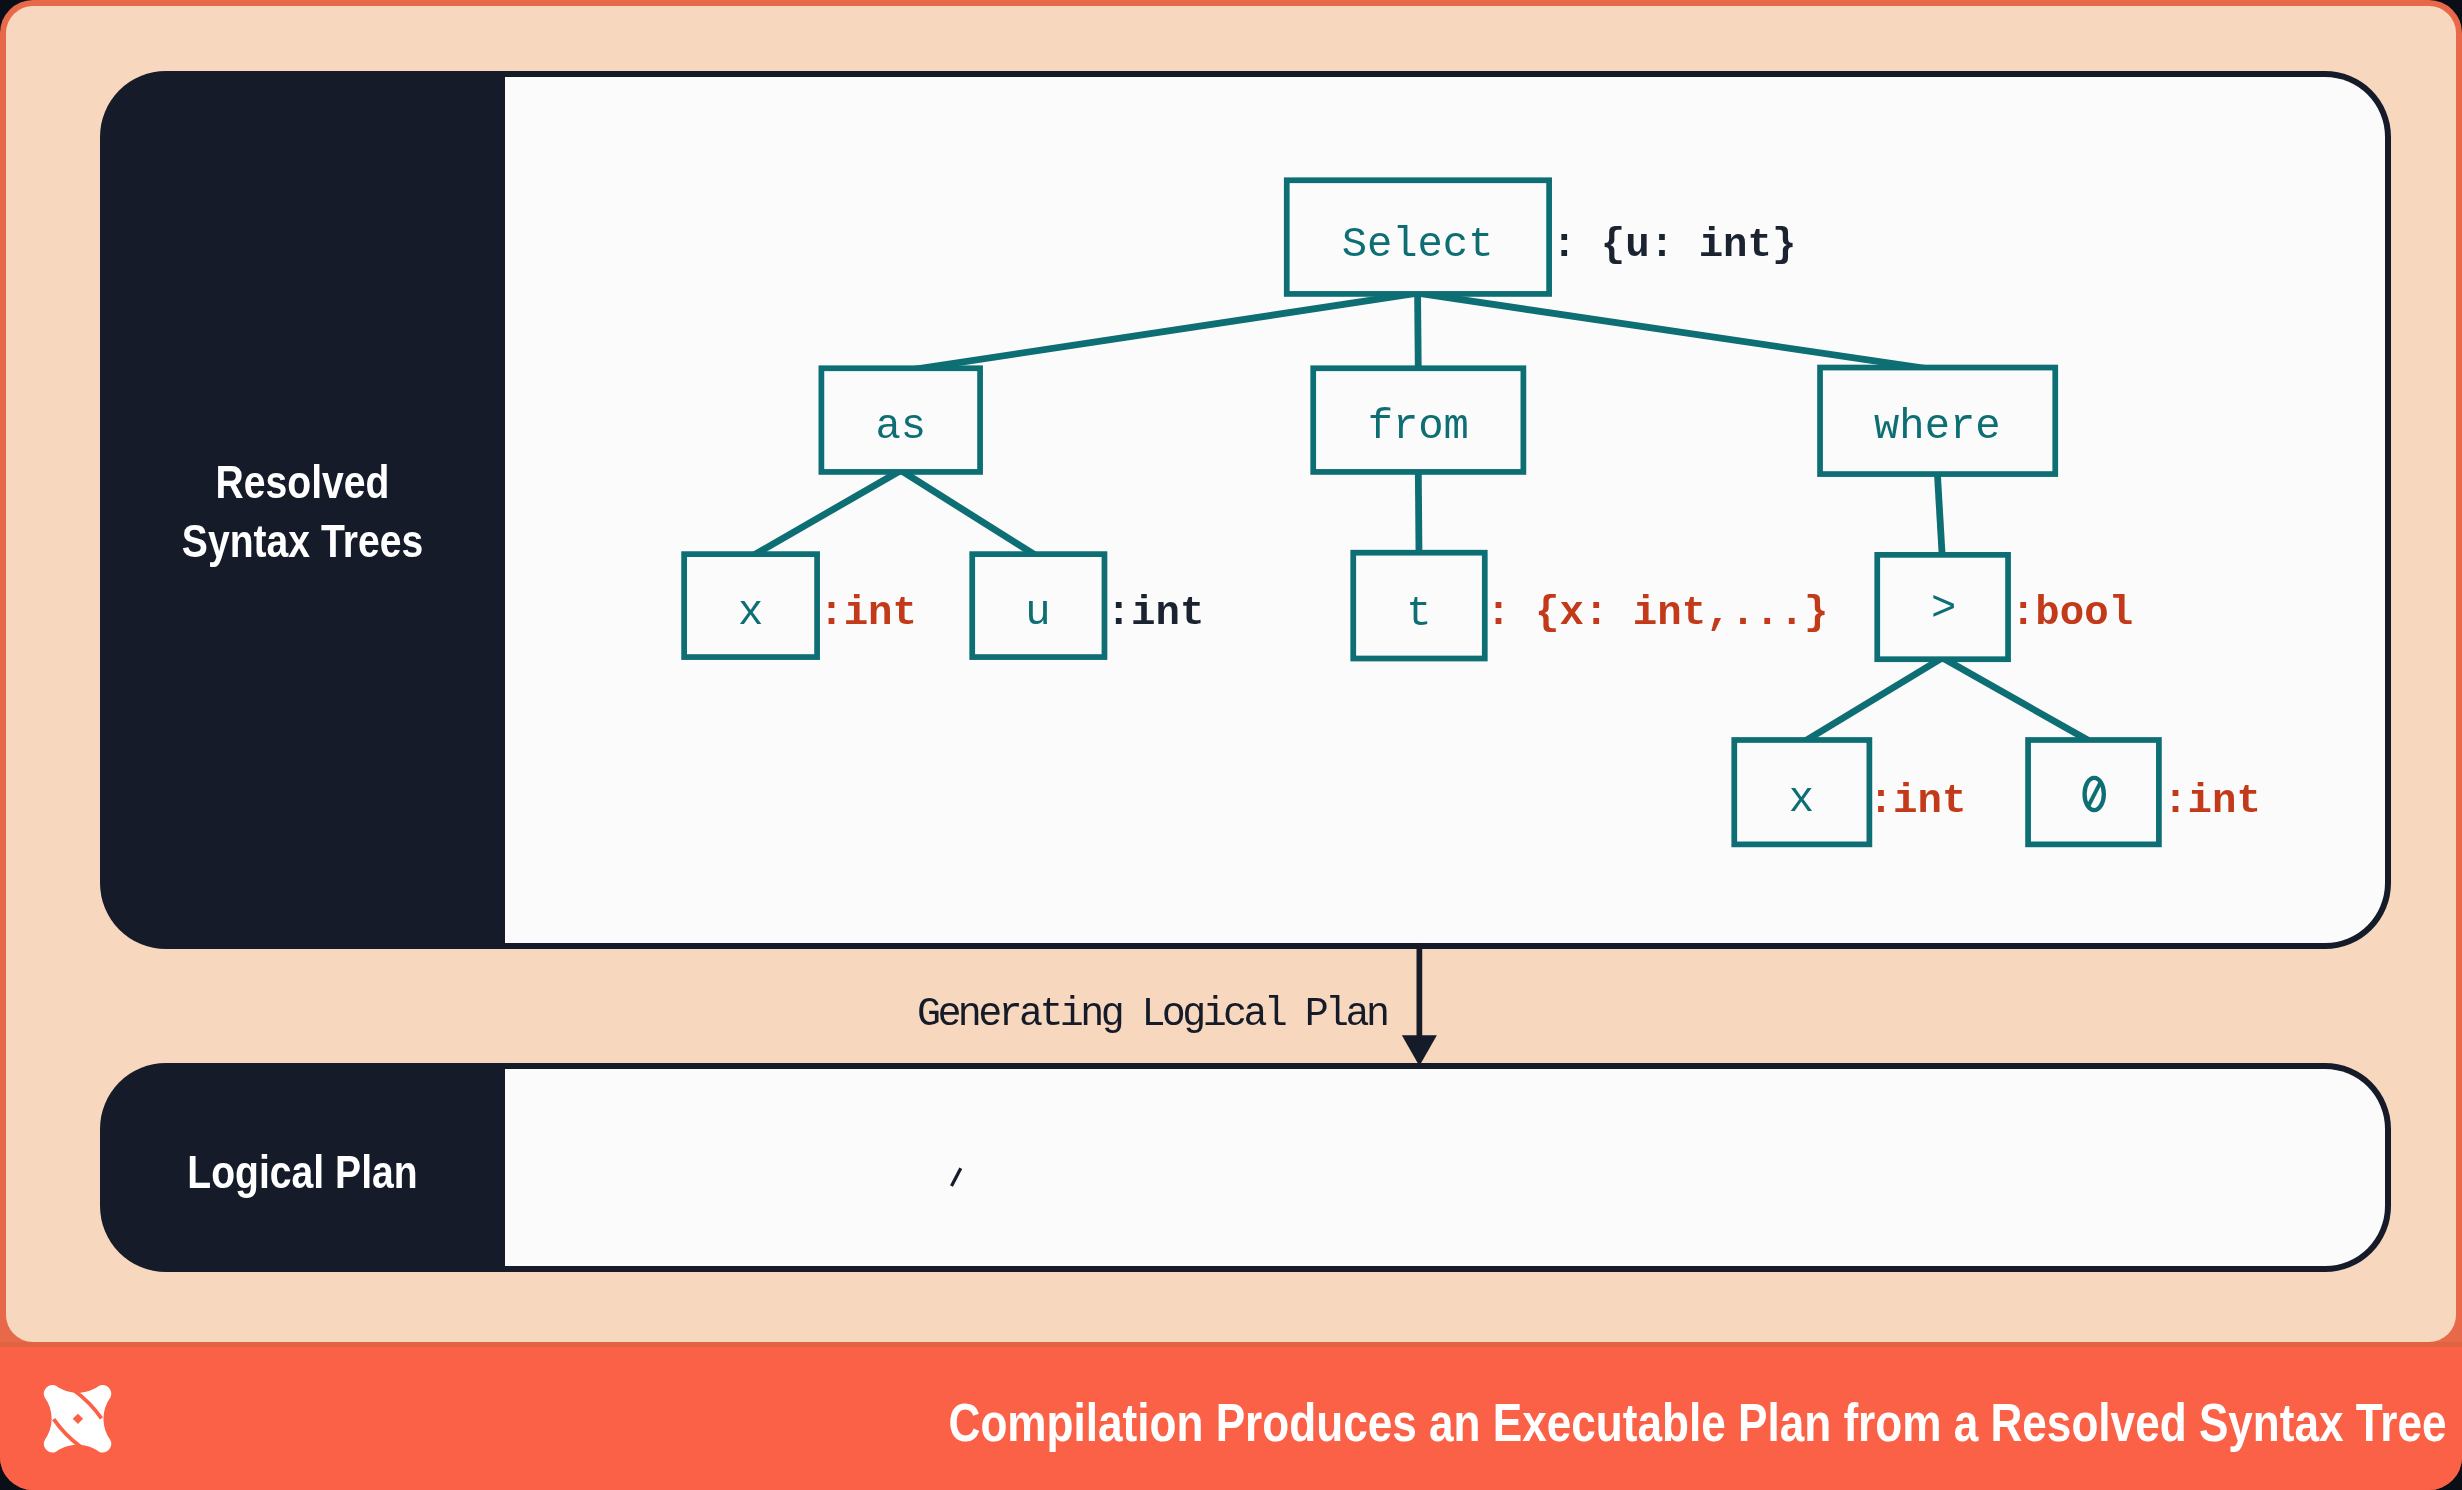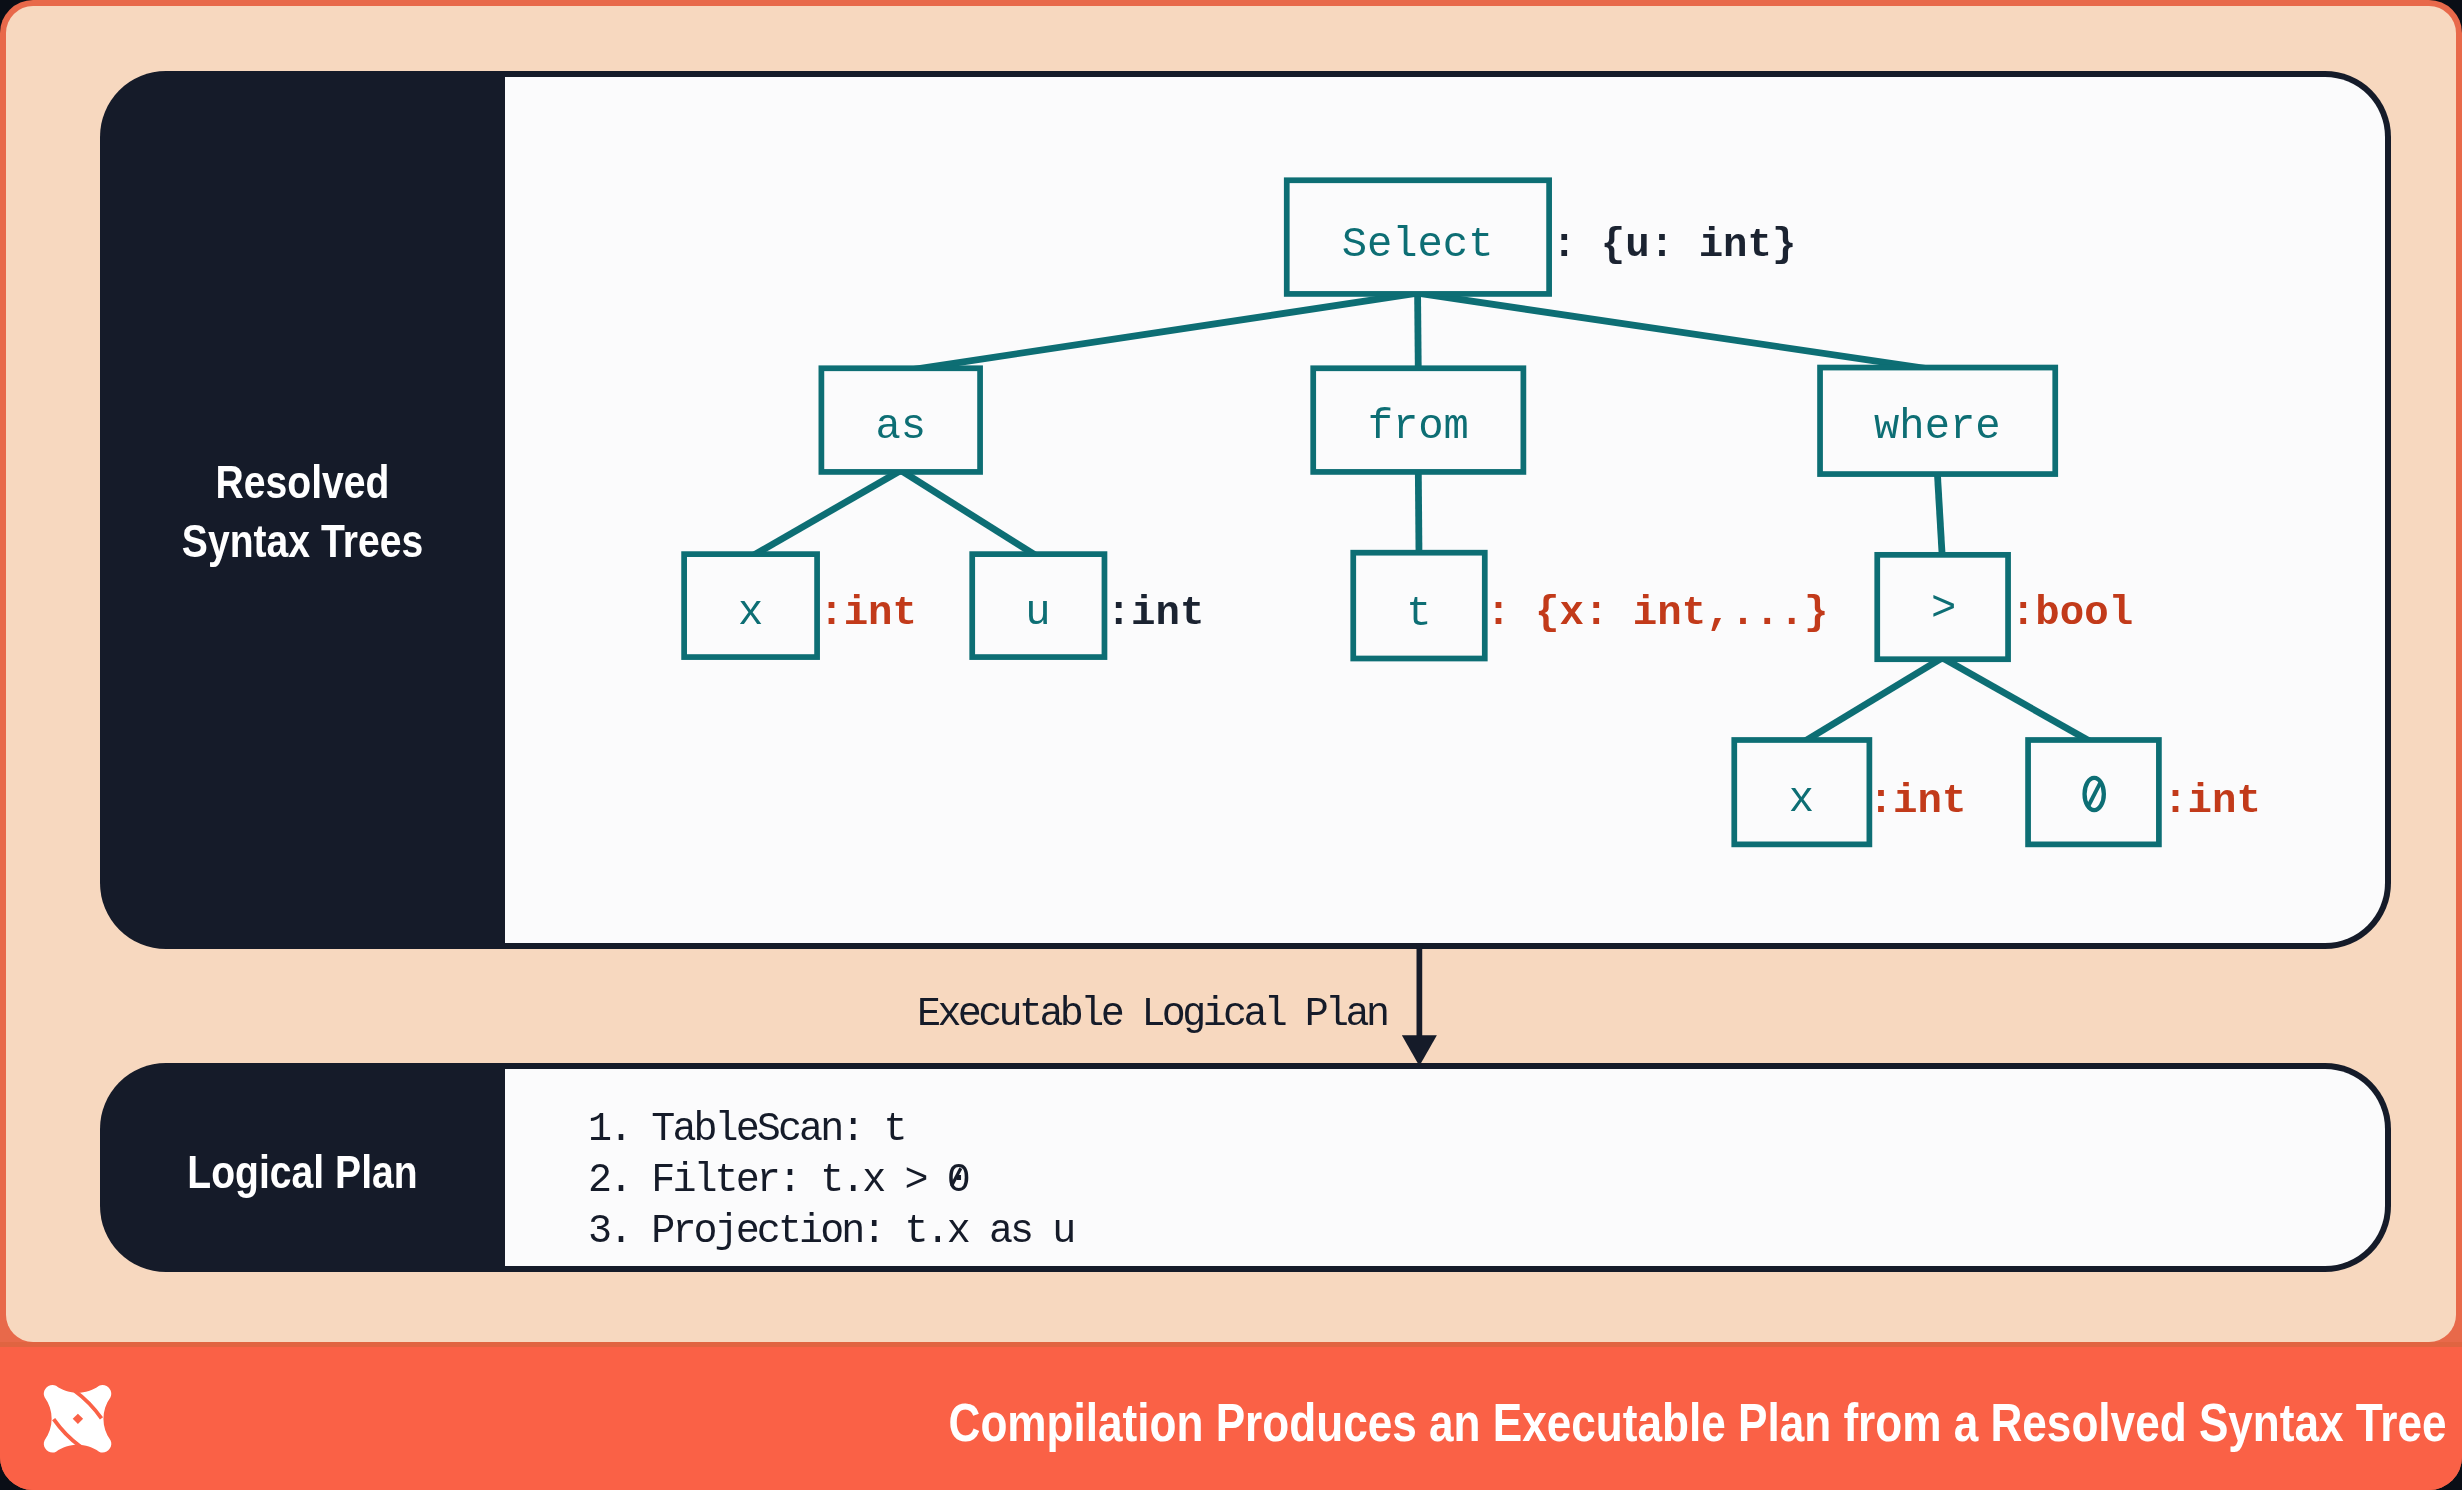--- a/index.html
+++ b/index.html
@@ -40,24 +40,21 @@
   <div style="position:absolute;left:0;top:1342px;width:2462px;height:5px;background:#e06441;"></div>
   <div class="footer"></div>
   <div class="panel p1">
       <div class="white"></div>
     </div>
   <div class="panel p2">
       <div class="white"></div>
     </div>
   <div class="sbl" id="lbl1">Resolved<br>Syntax Trees</div>
   <div class="sbl" id="lbl2">Logical Plan</div>
-  <div id="plist">1. TableScan: t
-2. Filter: t.x &gt; 0
-3. Projection: t.x as u</div>
-  <div id="genlbl">Executable Logical Plan</div>
+  <div id="genlbl">Generating Logical Plan</div>
   <div id="ftitle">Compilation Produces an Executable Plan from a Resolved Syntax Tree</div>
 
   <svg width="2462" height="1490" viewBox="0 0 3444 2084">
 
     <g stroke="#0d6e74" stroke-width="9.5" fill="none">
       <line x1="1983" y1="410" x2="1255" y2="520"></line>
       <line x1="1983" y1="410" x2="1984" y2="520"></line>
       <line x1="1983" y1="410" x2="2712" y2="518"></line>
       <line x1="1260" y1="658" x2="1048" y2="780"></line>
       <line x1="1260" y1="658" x2="1454" y2="780"></line>

